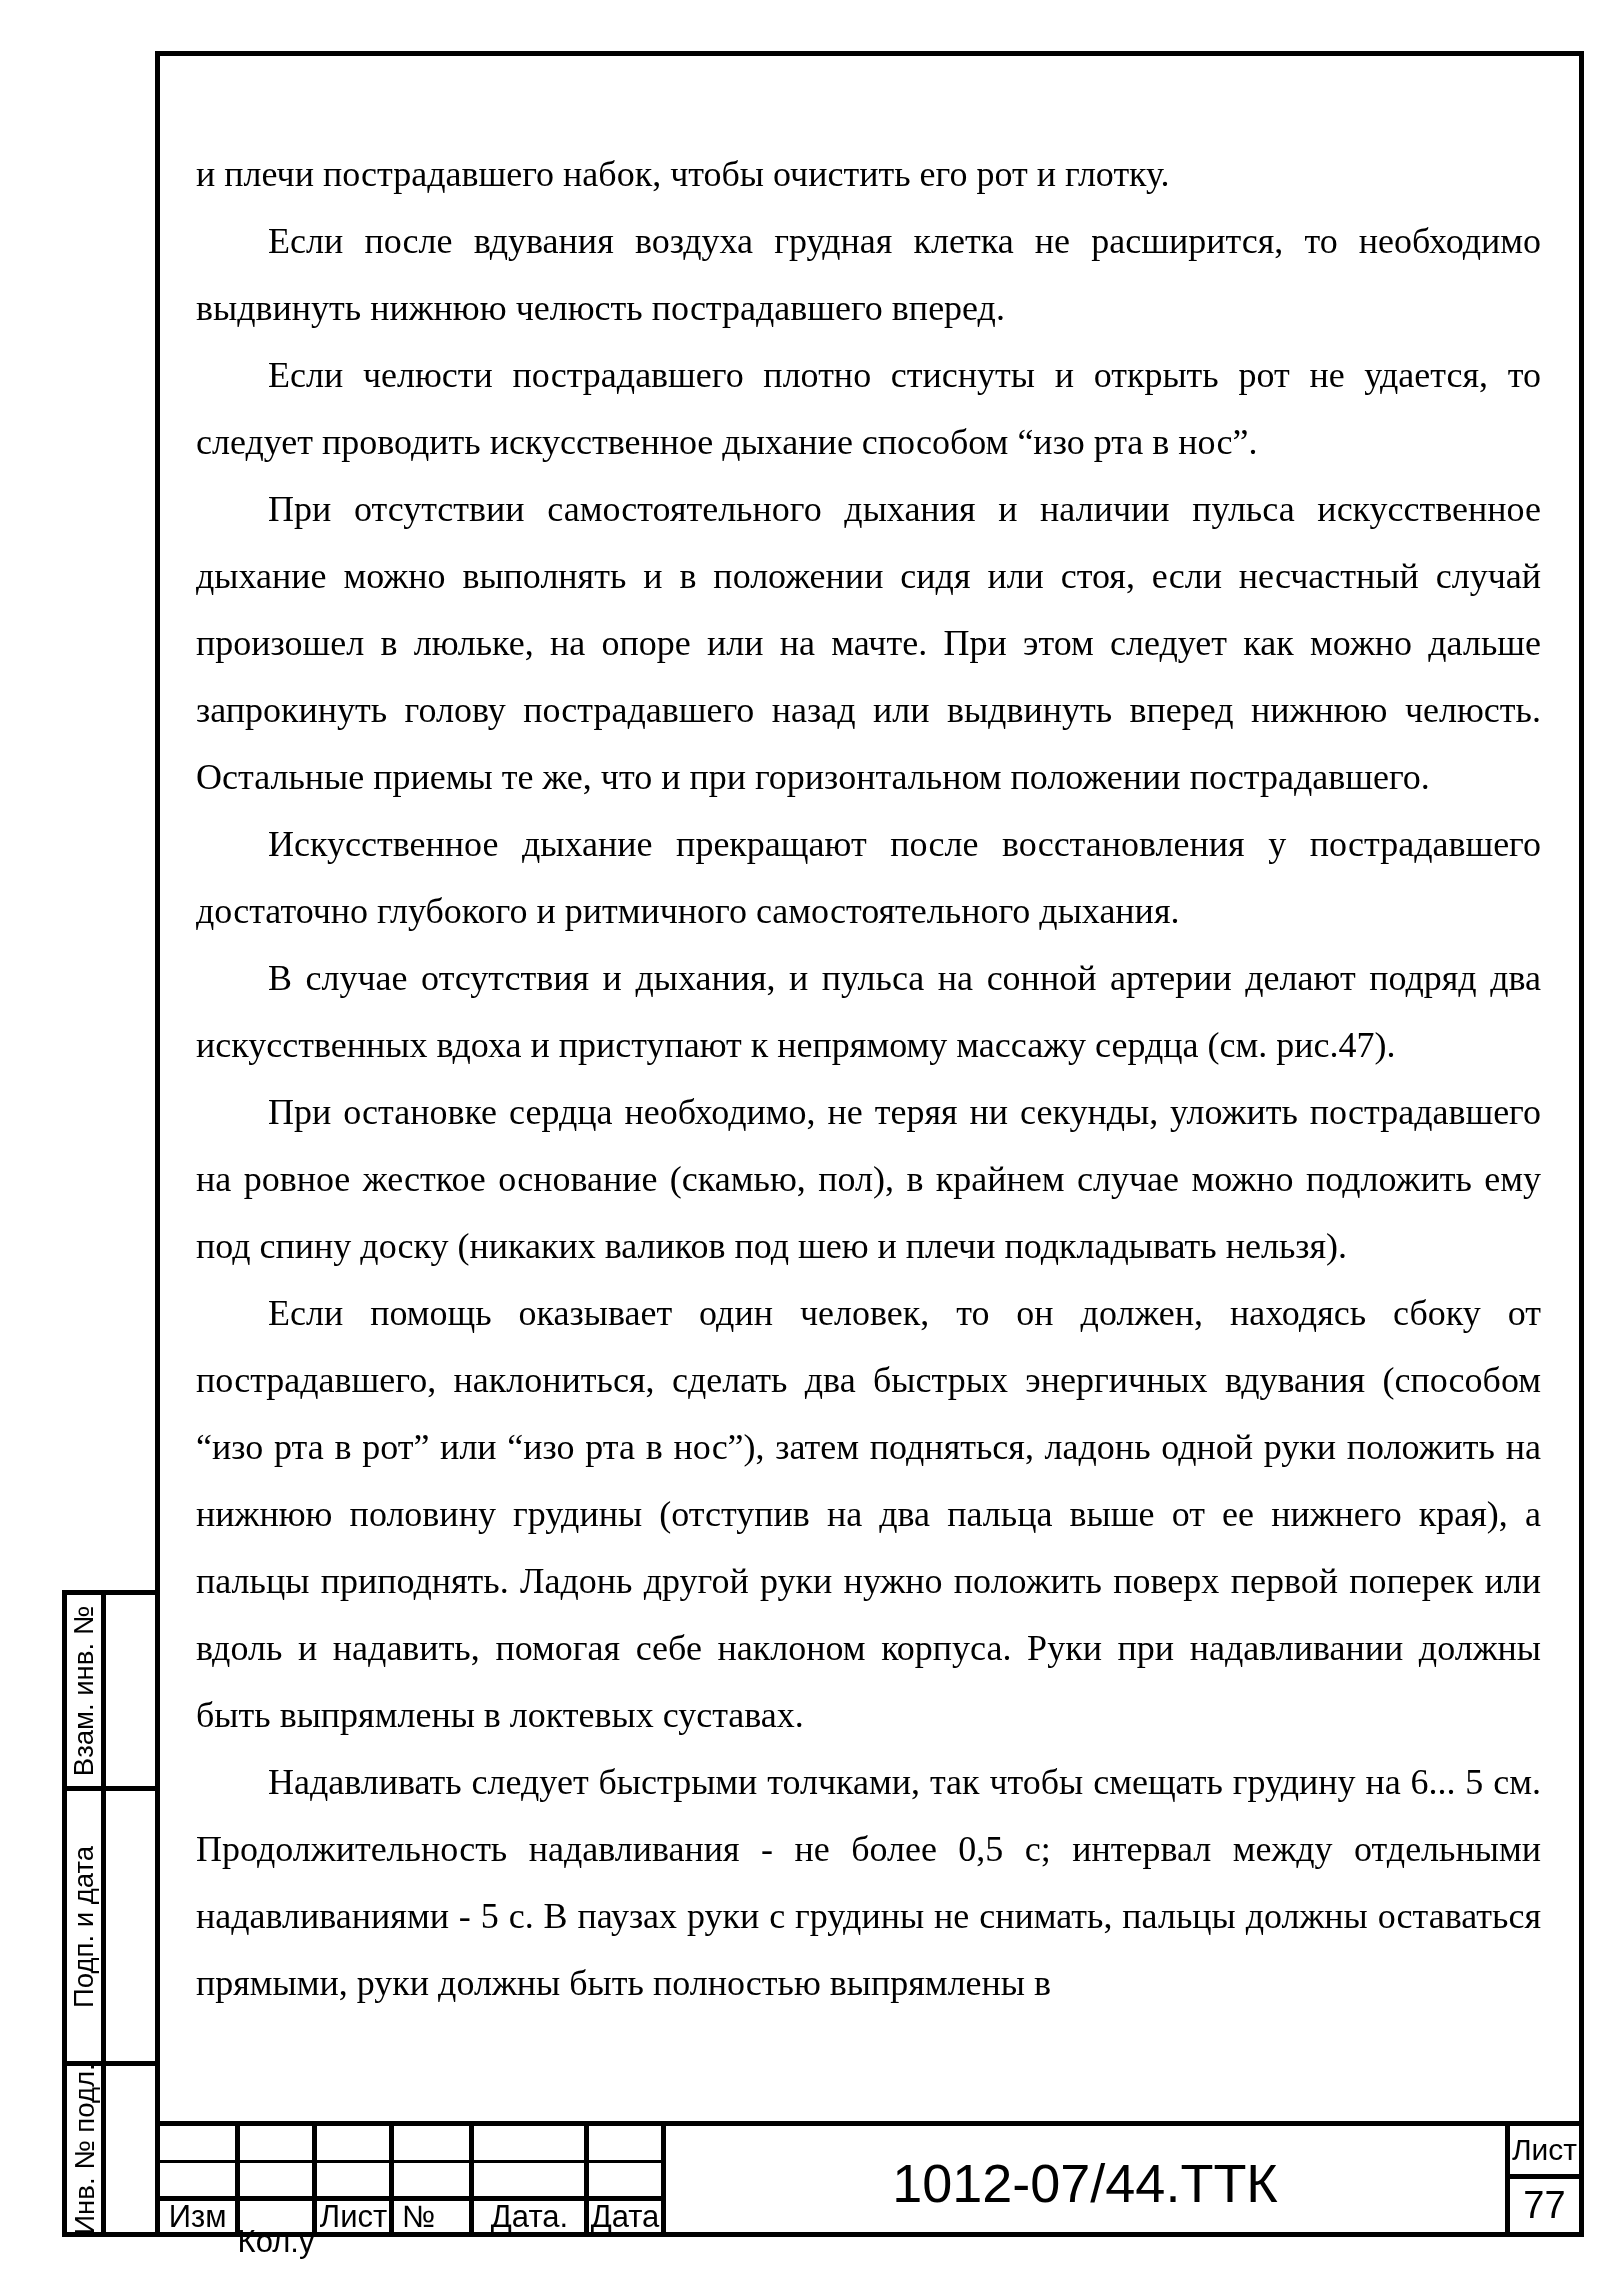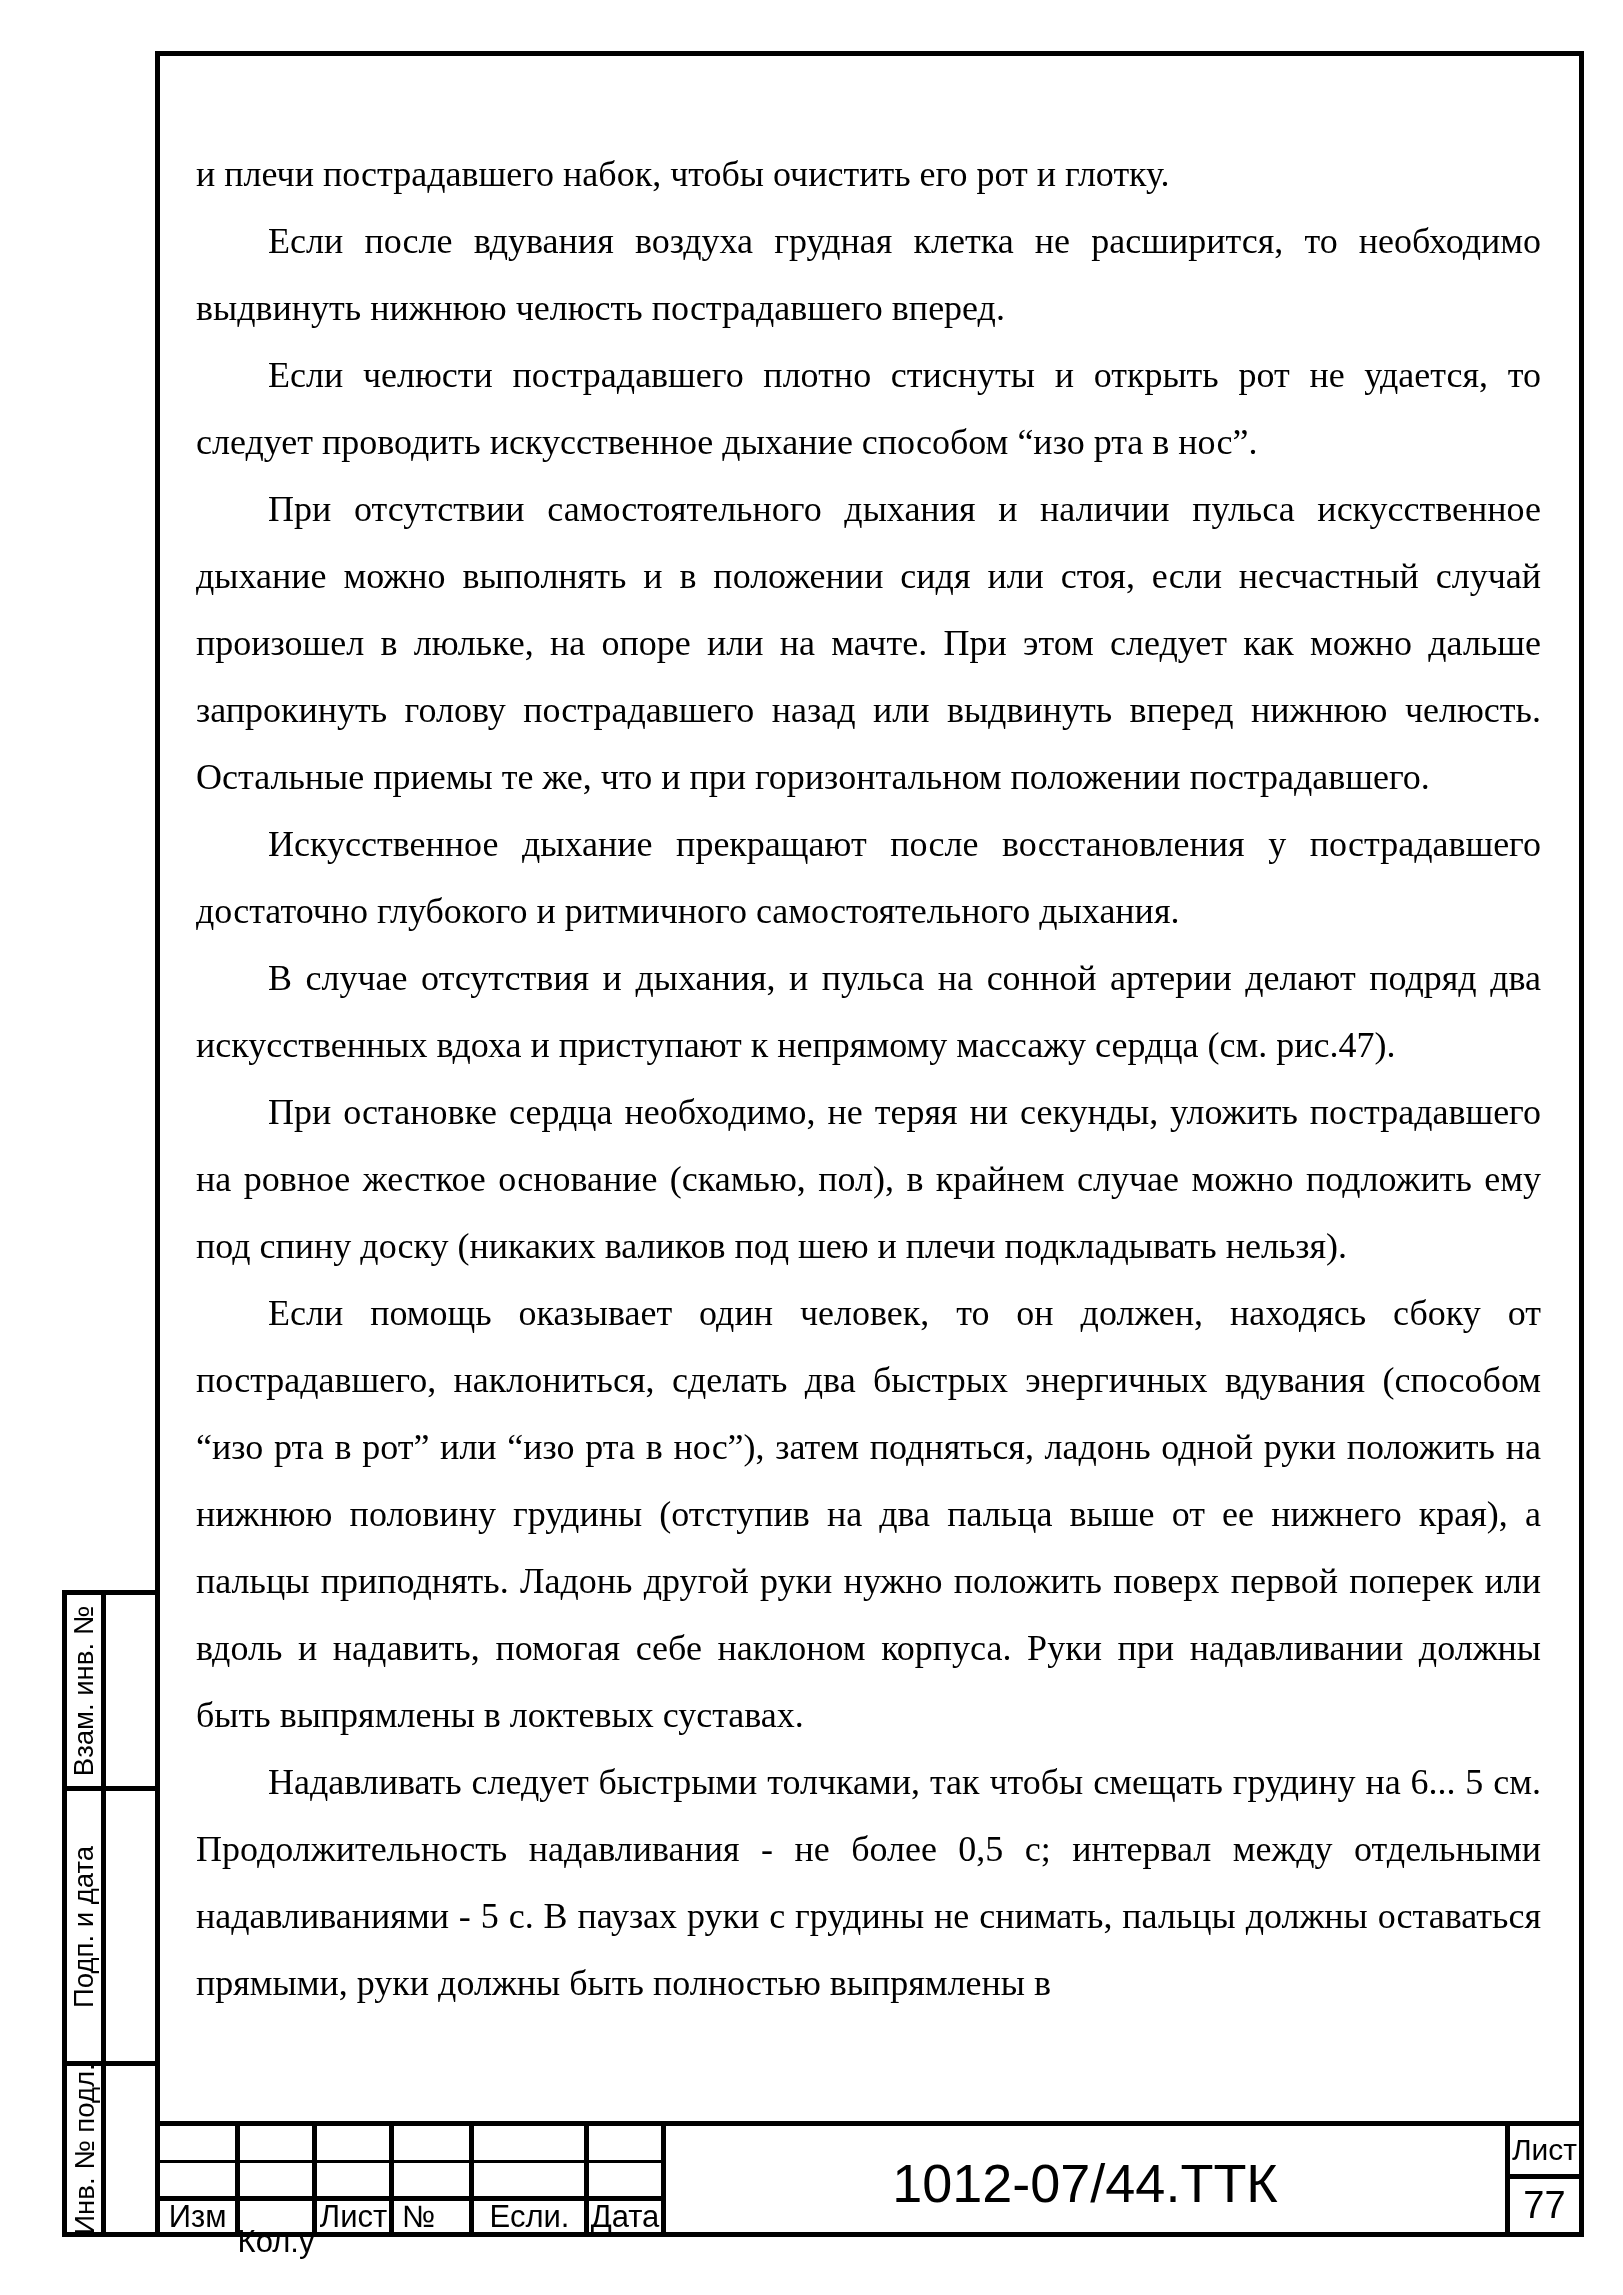--- a/index.html
+++ b/index.html
@@ -104,21 +104,21 @@
     <div class="tb-cell tb-col-label" style="left:85px;top:80px;width:72px;height:31px;margin-top:25px;">
       <span>Кол.у</span>
     </div>
     <div class="tb-cell tb-col-label" style="left:162px;top:80px;width:73px;height:31px;">
       <span>Лист</span>
     </div>
     <div class="tb-cell tb-col-label" style="left:239px;top:80px;width:75px;height:31px;justify-content:flex-start;padding-left:7.9px;box-sizing:border-box;">
       <span>№</span>
     </div>
     <div class="tb-cell tb-col-label" style="left:319px;top:80px;width:111px;height:31px;">
-      <span>Если.</span>
+      <span>Дата.</span>
     </div>
     <div class="tb-cell tb-col-label" style="left:434px;top:80px;width:72px;height:31px;">
       <span>Дата</span>
     </div>
 
     <div class="tb-cell tb-doc-number" style="left:510px;top:11px;width:840px;height:101px;">
       <span>1012-07/44.ТТК</span>
     </div>
 
     <div class="tb-cell tb-sheet-label" style="left:1355px;top:5.2px;width:69px;height:48px;">

